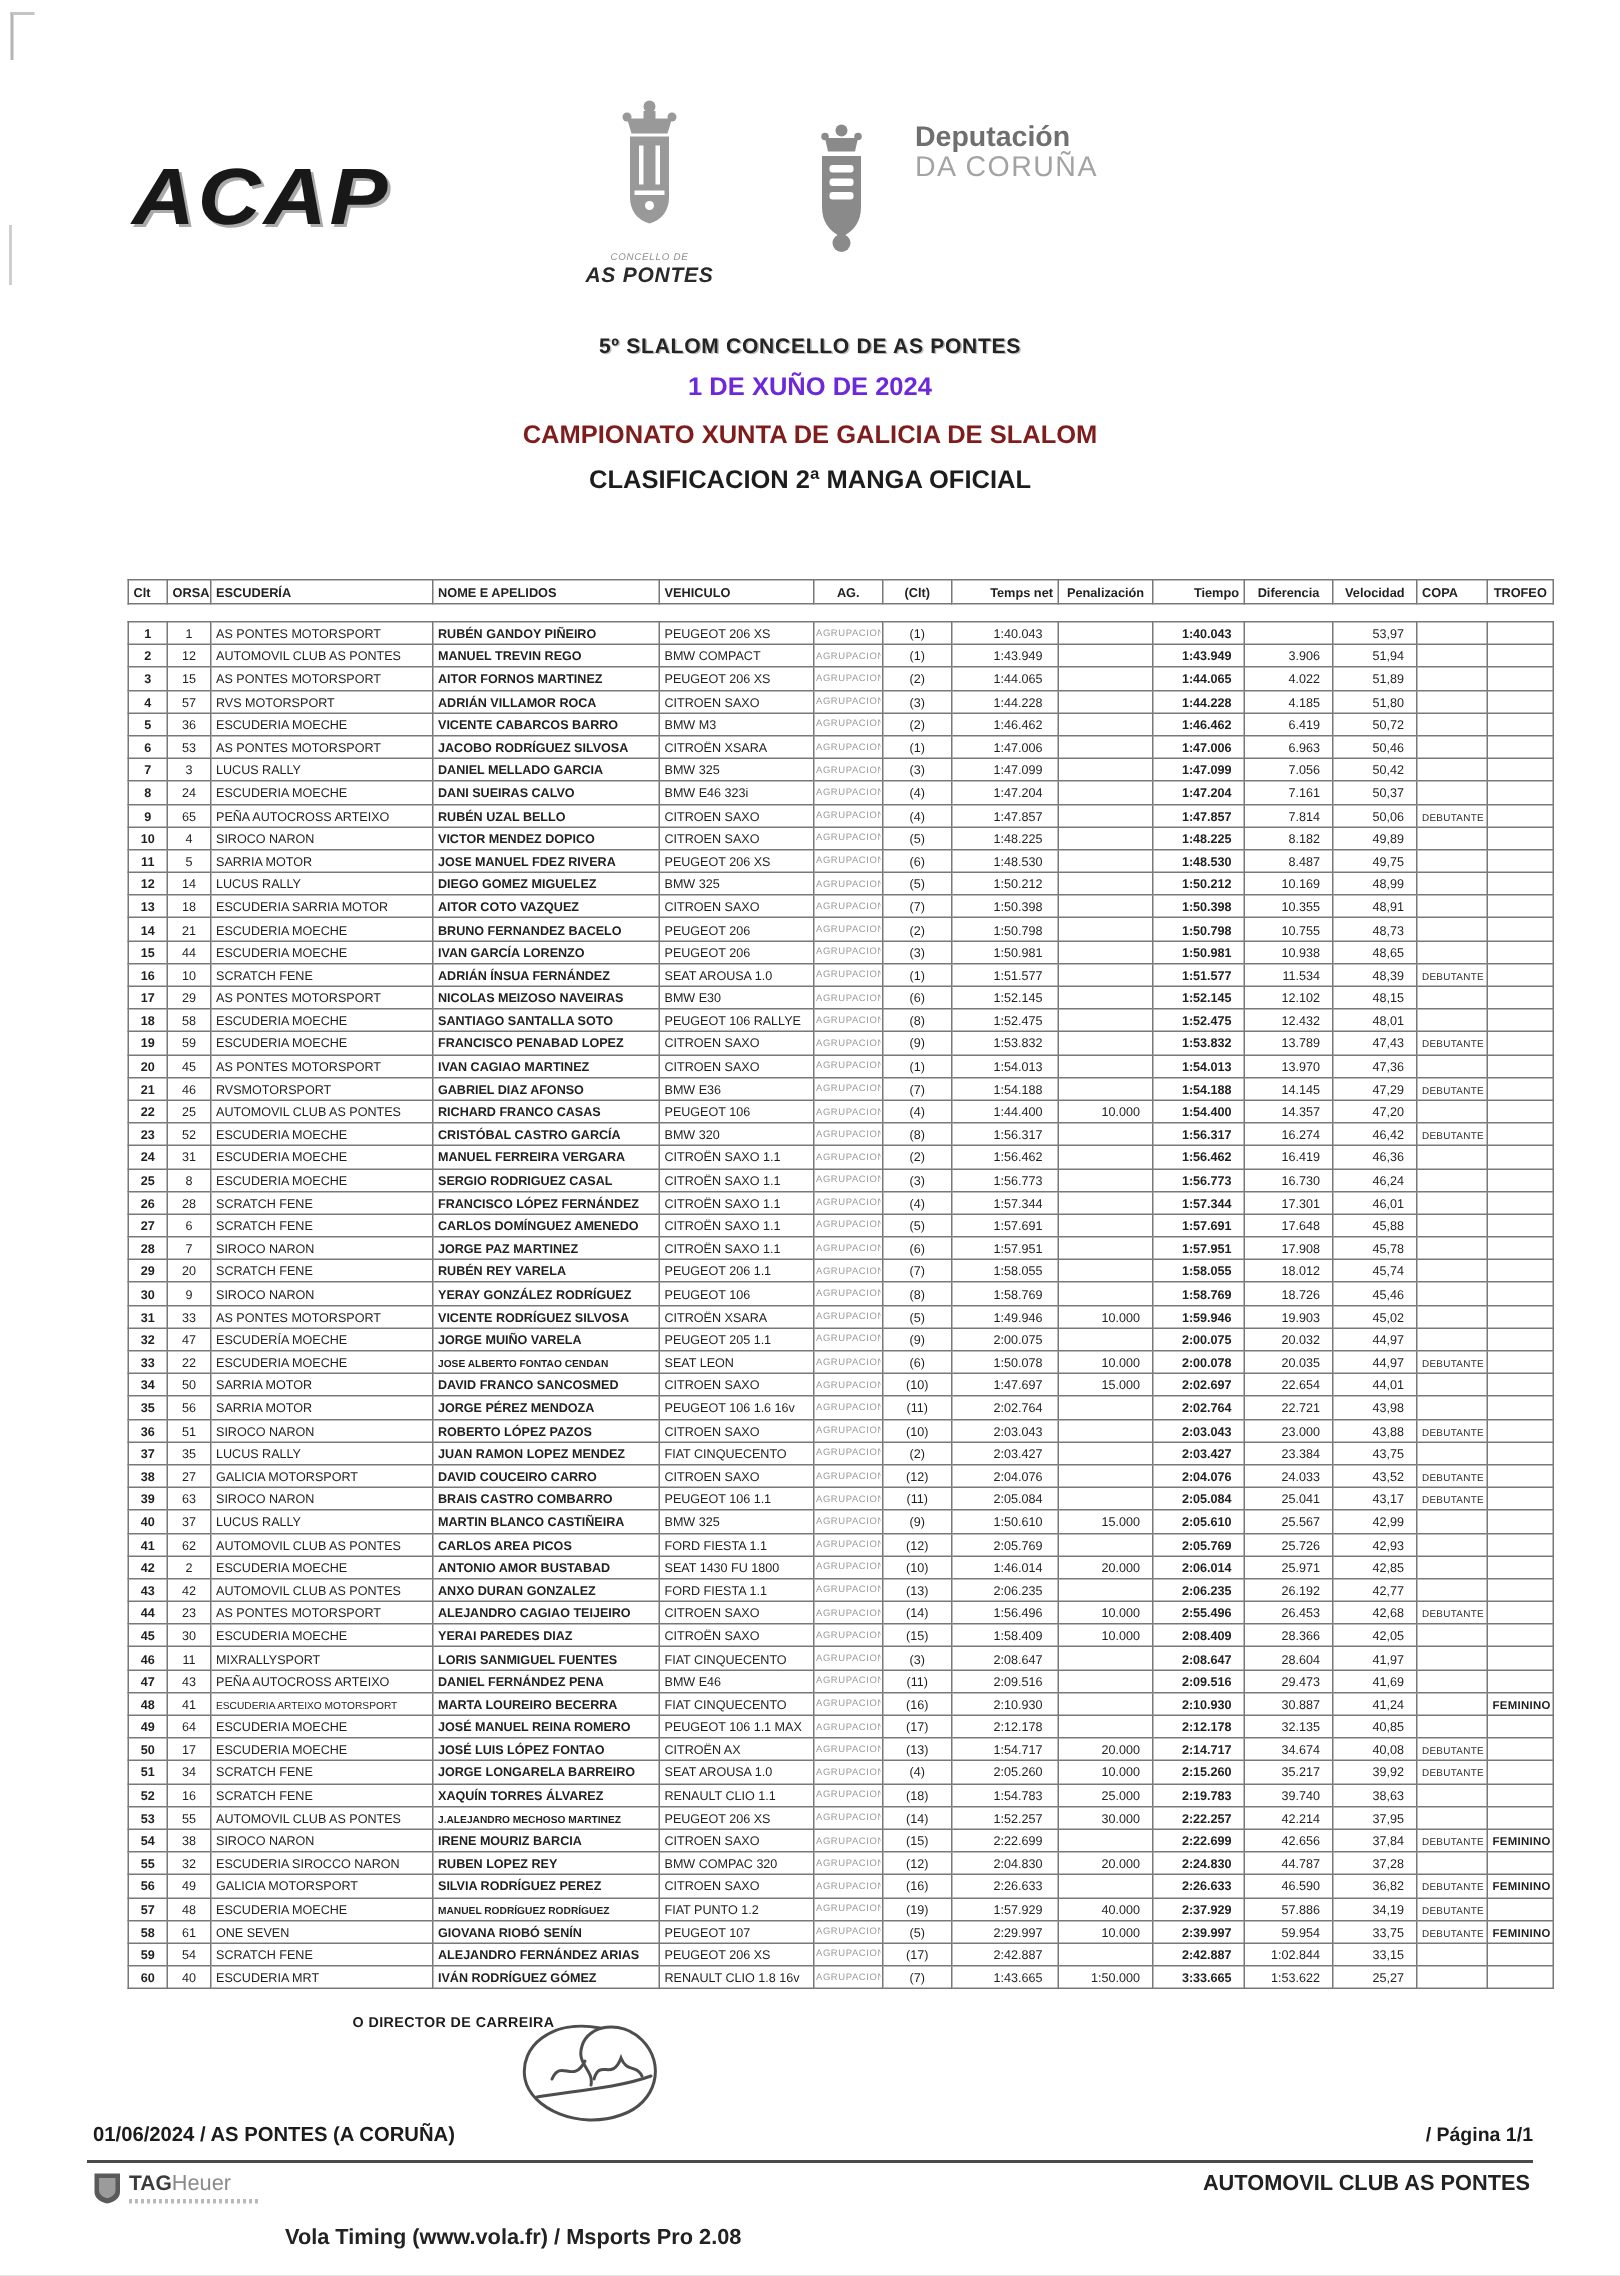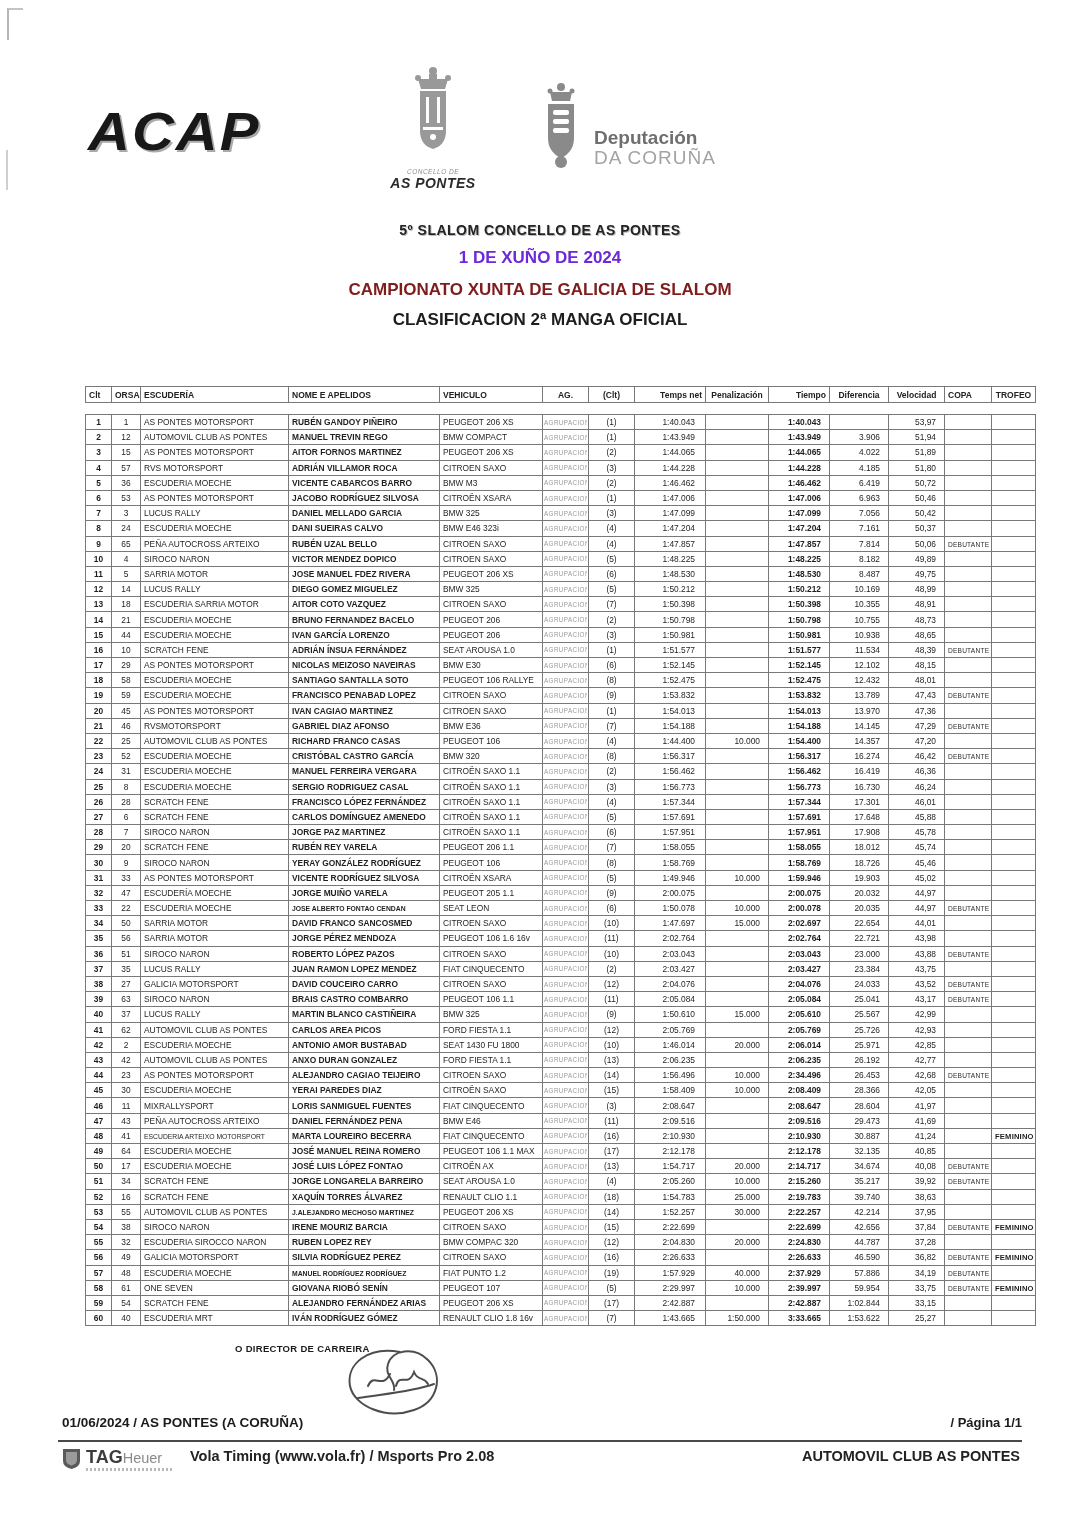--- a/index.html
+++ b/index.html
@@ -13,21 +13,21 @@
 
   
   .logo-row{position:absolute;top:60px;left:0;width:100%;height:160px;}
   .acap{position:absolute;left:88px;top:38px;font-size:58px;font-weight:bold;font-style:italic;
     letter-spacing:2px;color:#181818;transform:scaleY(.92);
     text-shadow:2px 2px 0 #aaa;}
   .concello{position:absolute;left:378px;top:5px;width:110px;text-align:center;font-style:italic;}
   .concello svg{display:block;margin:0 auto;}
   .concello .l1{font-size:6.5px;color:#8d8d8d;letter-spacing:.5px;margin-top:3px;}
   .concello .l2{font-size:14px;font-weight:bold;color:#2a2a2a;letter-spacing:.5px;}
-  .deputacion{position:absolute;left:540px;top:22px;display:flex;align-items:flex-end;gap:12px;}
+  .deputacion{position:absolute;left:540px;top:22px;display:flex;align-items:flex-start;gap:28px;}
   .deputacion .txt .d1{font-size:19px;font-weight:bold;color:#6f6f6f;line-height:1.05;}
   .deputacion .txt .d2{font-size:19px;color:#a3a3a3;letter-spacing:1px;line-height:1.05;}
   .fga-cgs{position:absolute;left:812px;top:45px;width:205px;height:52px;background:#fdfdfd;
     box-shadow:0 0 0 1px #e4e4e4;display:flex;align-items:center;}
   .fga{font-size:27px;font-weight:bold;font-style:italic;color:#343434;letter-spacing:-2px;
     padding-left:8px;transform:scaleY(.8);}
   .cgs{margin-left:10px;width:118px;height:44px;background:#a7a7a7;
     clip-path:polygon(14% 0,100% 0,100% 100%,0 100%);display:flex;align-items:center;justify-content:center;
     font-size:30px;font-weight:bold;font-style:italic;color:#f4f4f4;letter-spacing:1px;transform:scaleY(.85);}
 
@@ -73,25 +73,25 @@
 
   
   .director{position:absolute;left:235px;top:1343px;font-size:9.5px;font-weight:bold;letter-spacing:.3px;}
   .signature{position:absolute;left:340px;top:1346px;}
   .dateline{position:absolute;left:62px;top:1415px;font-size:13.5px;font-weight:bold;}
   .pagenum{position:absolute;right:58px;top:1415px;font-size:13px;font-weight:bold;}
   .footrule{position:absolute;left:58px;top:1440px;width:964px;height:2px;background:#4a4a4a;}
   .brandline{position:absolute;left:62px;top:1448px;width:958px;display:flex;align-items:flex-start;}
   .tagheuer{display:flex;align-items:flex-start;gap:5px;}
   .tag-text{line-height:1;}
-  .tag-text .tg{font-size:18px;font-weight:bold;color:#3c3c3c;}
+  .tag-text .tg{font-size:14px;font-weight:bold;color:#3c3c3c;}
   .tag-text .hr2{font-size:14.5px;color:#8a8a8a;}
   .tag-sub{margin-top:2px;height:3px;width:86px;
     background:repeating-linear-gradient(90deg,#b9b9b9 0 2px,transparent 2px 4px);}
-  .vola{margin-left:18px;font-size:14.5px;font-weight:bold;color:#222;}
+  .vola{margin-left:18px;font-size:14.5px;font-weight:bold;color:#222;margin-top:36px;}
   .organizer{margin-left:auto;font-size:14.5px;font-weight:bold;color:#222;}
 </style>
 </head>
 <body>
 
 <div id="page">
 
   <div class="scan-corner"></div>
   <div class="scan-edge"></div>
 
@@ -984,21 +984,21 @@
           <td class="c-orsa"><span>23</span></td>
           <td class="c-esc"><span>AS PONTES MOTORSPORT</span></td>
           <td class="c-nome"><span>ALEJANDRO CAGIAO TEIJEIRO</span></td>
           <td class="c-veh"><span>CITROEN SAXO</span></td>
           <td class="c-ag">
             <span>AGRUPACION</span>
           </td>
           <td class="c-cltg"><span>(14)</span></td>
           <td class="c-temps"><span>1:56.496</span></td>
           <td class="c-pen"><span>10.000</span></td>
-          <td class="c-tiempo"><span>2:34.496</span></td>
+          <td class="c-tiempo"><span>2:55.496</span></td>
           <td class="c-dif"><span>26.453</span></td>
           <td class="c-vel"><span>42,68</span></td>
           <td class="c-copa"><span>DEBUTANTE</span></td>
           <td class="c-trofeo"><span></span></td>
         </tr>
         <tr>
           <td class="c-clt"><span>45</span></td>
           <td class="c-orsa"><span>30</span></td>
           <td class="c-esc"><span>ESCUDERIA MOECHE</span></td>
           <td class="c-nome"><span>YERAI PAREDES DIAZ</span></td>

